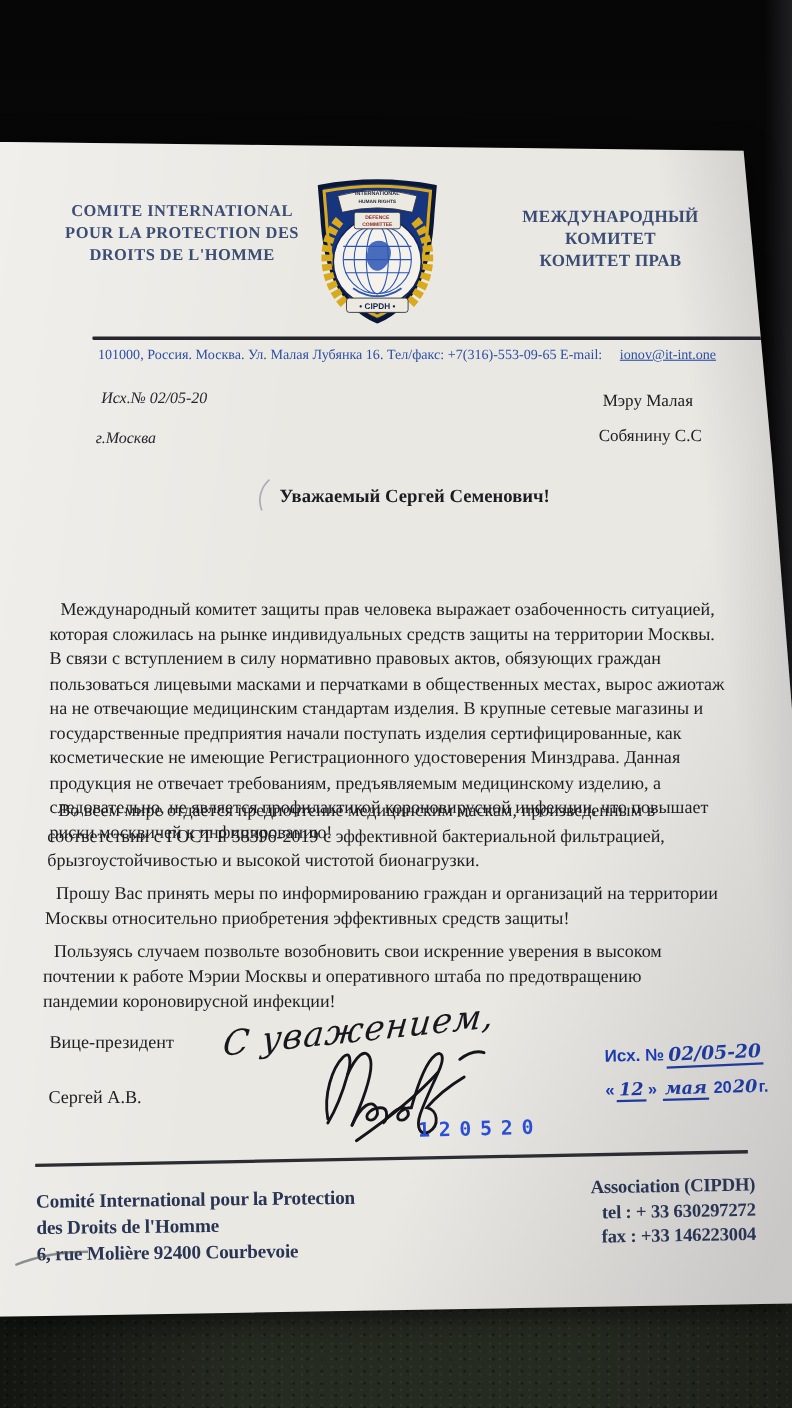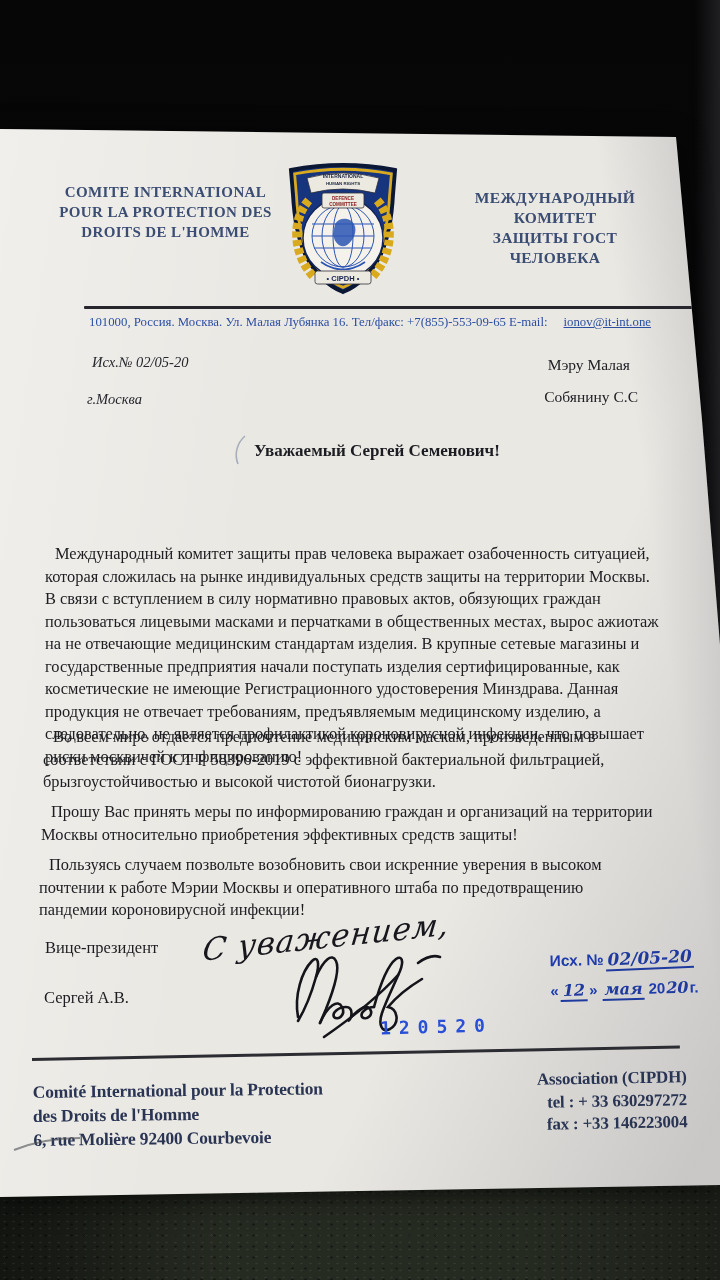--- a/index.html
+++ b/index.html
@@ -112,27 +112,26 @@
       <text x="66" y="17.5" text-anchor="middle" font-size="5" font-weight="bold" fill="#1a2340" font-family="Liberation Sans, sans-serif">INTERNATIONAL</text>
       <text x="66" y="24.5" text-anchor="middle" font-size="4.4" font-weight="bold" fill="#1a2340" font-family="Liberation Sans, sans-serif">HUMAN RIGHTS</text>
       <text x="66" y="39.5" text-anchor="middle" font-size="4.6" font-weight="bold" fill="#8c2020" font-family="Liberation Sans, sans-serif">DEFENCE</text>
       <text x="66" y="45.5" text-anchor="middle" font-size="4.6" font-weight="bold" fill="#8c2020" font-family="Liberation Sans, sans-serif">COMMITTEE</text>
       <rect x="38" y="111" width="56" height="13" rx="2.5" fill="#ece9e0" stroke="#30303a" stroke-width=".8"></rect>
       <text x="66" y="120.5" text-anchor="middle" font-size="7.5" font-weight="bold" fill="#15234e" font-family="Liberation Sans, sans-serif">• CIPDH •</text>
     </svg>
 
     <div class="abs org org-right">
       <div>МЕЖДУНАРОДНЫЙ КОМИТЕТ</div>
-      <div>ЗАЩИТЫ ГОСТ</div>
-      <div>ЧЕЛОВЕКА</div>
+      <div>КОМИТЕТ ПРАВ</div>
     </div>
 
     <div class="abs rule"></div>
     <div class="abs addr">
-      <span>101000, Россия. Москва. Ул. Малая Лубянка 16. Тел/факс: +7(855)-553-09-65  E-mail:</span><span class="email">ionov@it-int.one</span>
+      <span>101000, Россия. Москва. Ул. Малая Лубянка 16. Тел/факс: +7(316)-553-09-65  E-mail:</span><span class="email">ionov@it-int.one</span>
     </div>
 
     <div class="abs ref-it ref-out">Исх.№ 02/05-20</div>
     <div class="abs ref-it ref-city">г.Москва</div>
     <div class="abs recip recip1">Мэру Малая</div>
     <div class="abs recip recip2">Собянину С.С</div>
 
     <svg class="svgbox" style="left:231px;top:434px;" width="18" height="32" viewBox="0 0 18 32">
       <path d="M14,2 C6,9 3,20 7,30" fill="none" stroke="#97a0b2" stroke-width="1.6" opacity=".8"></path>
     </svg>

